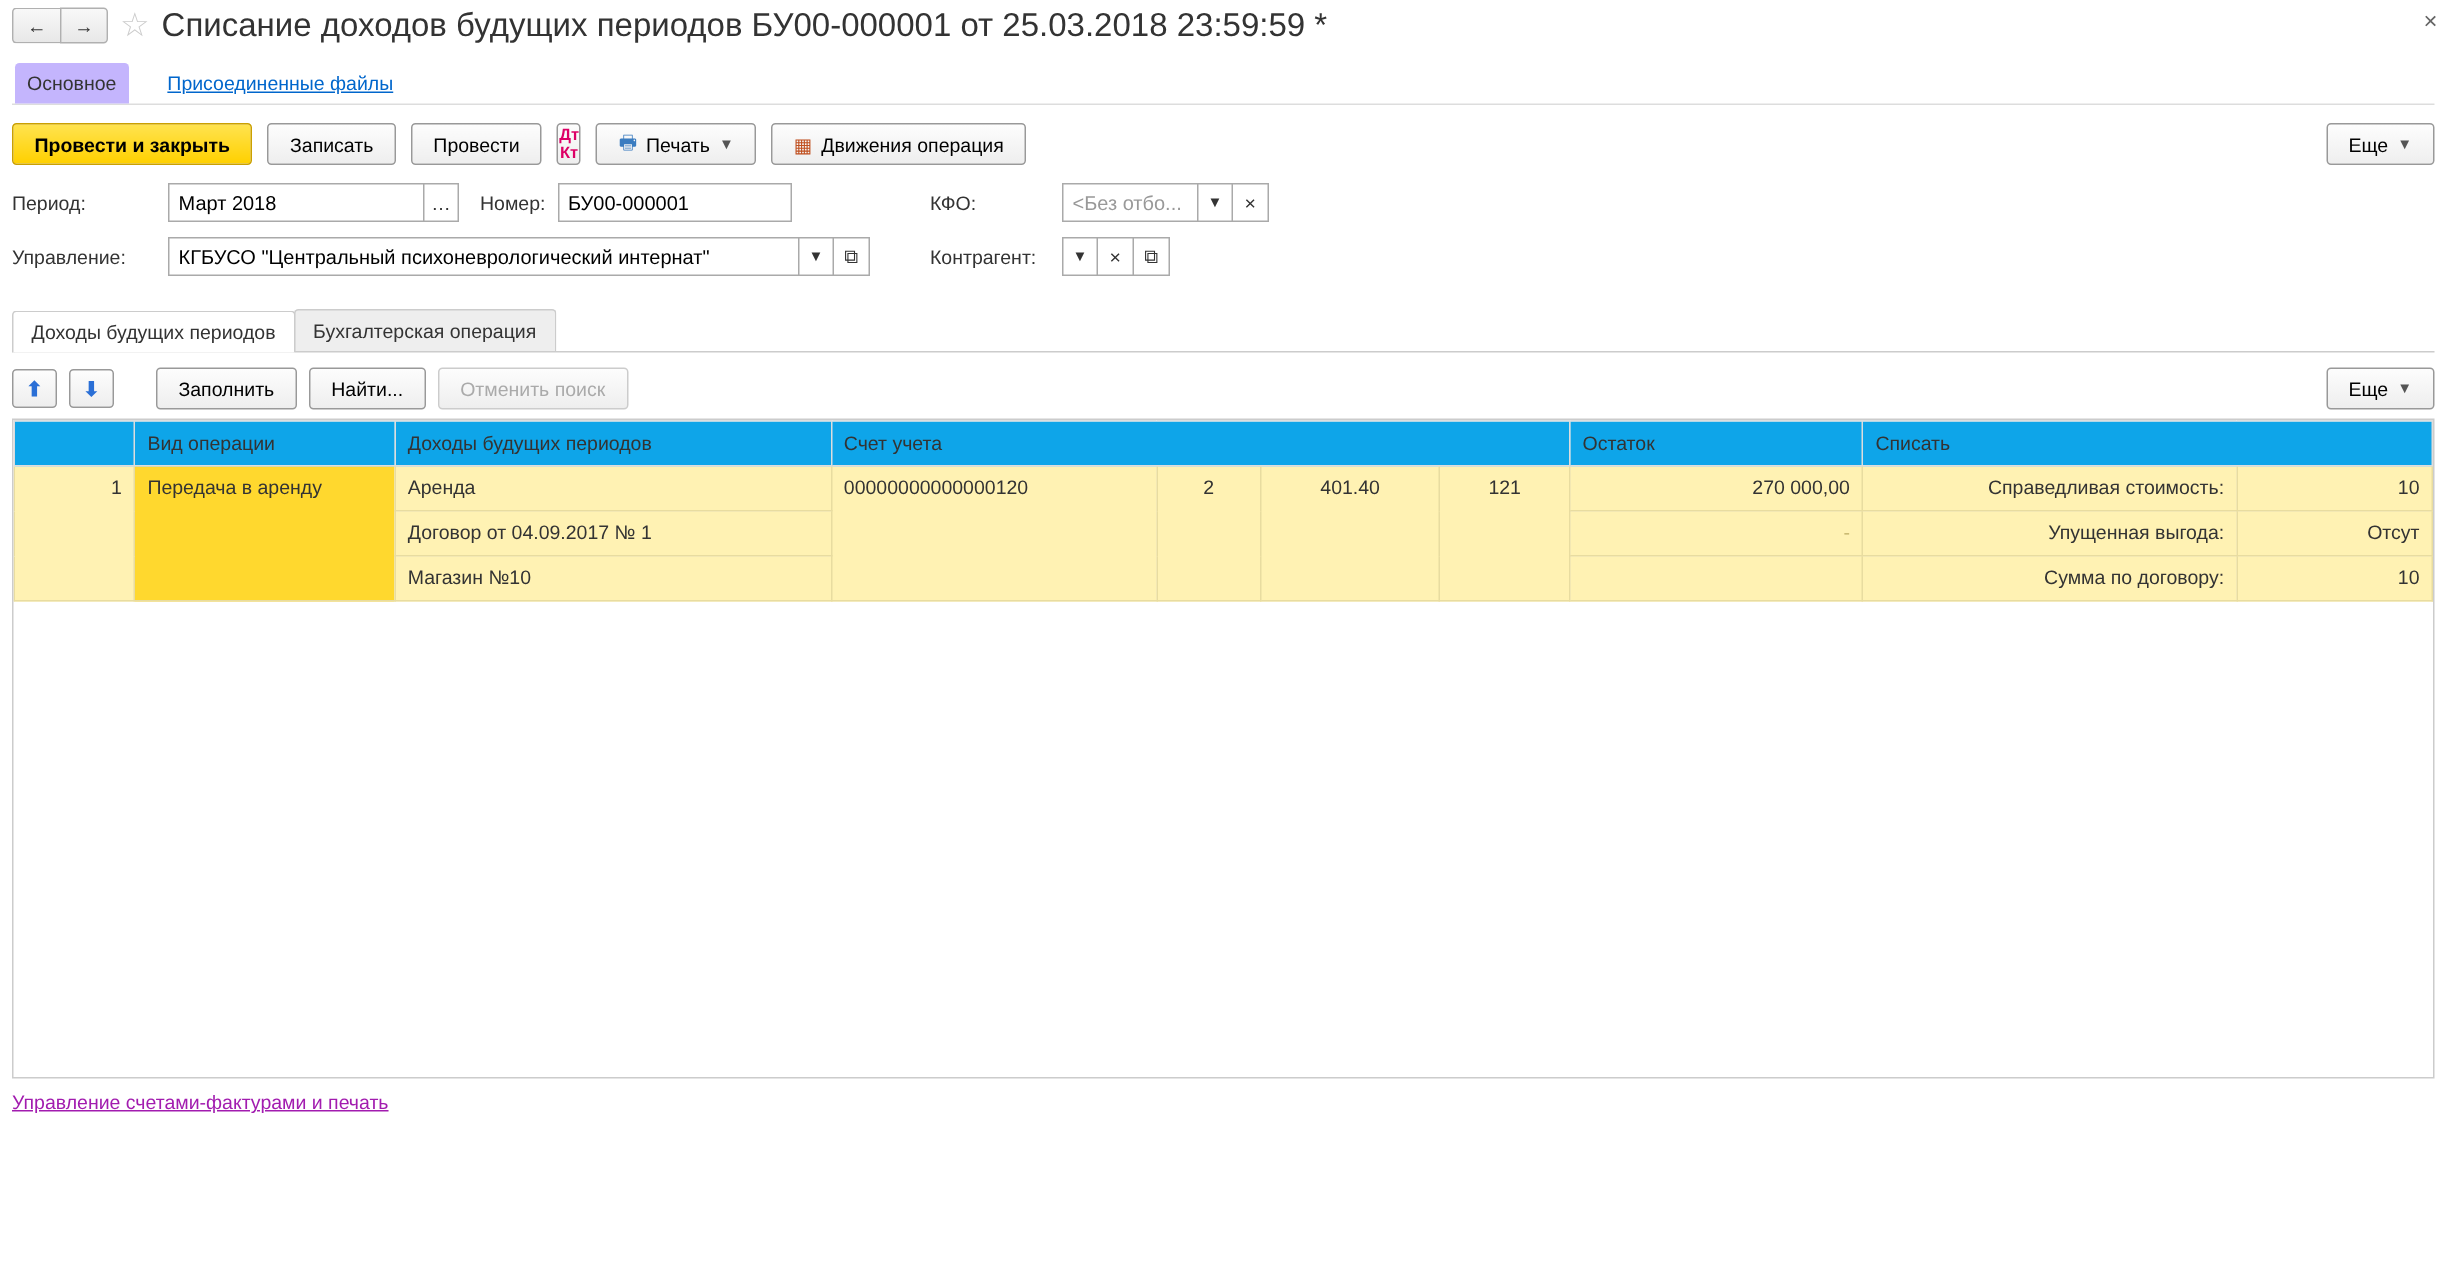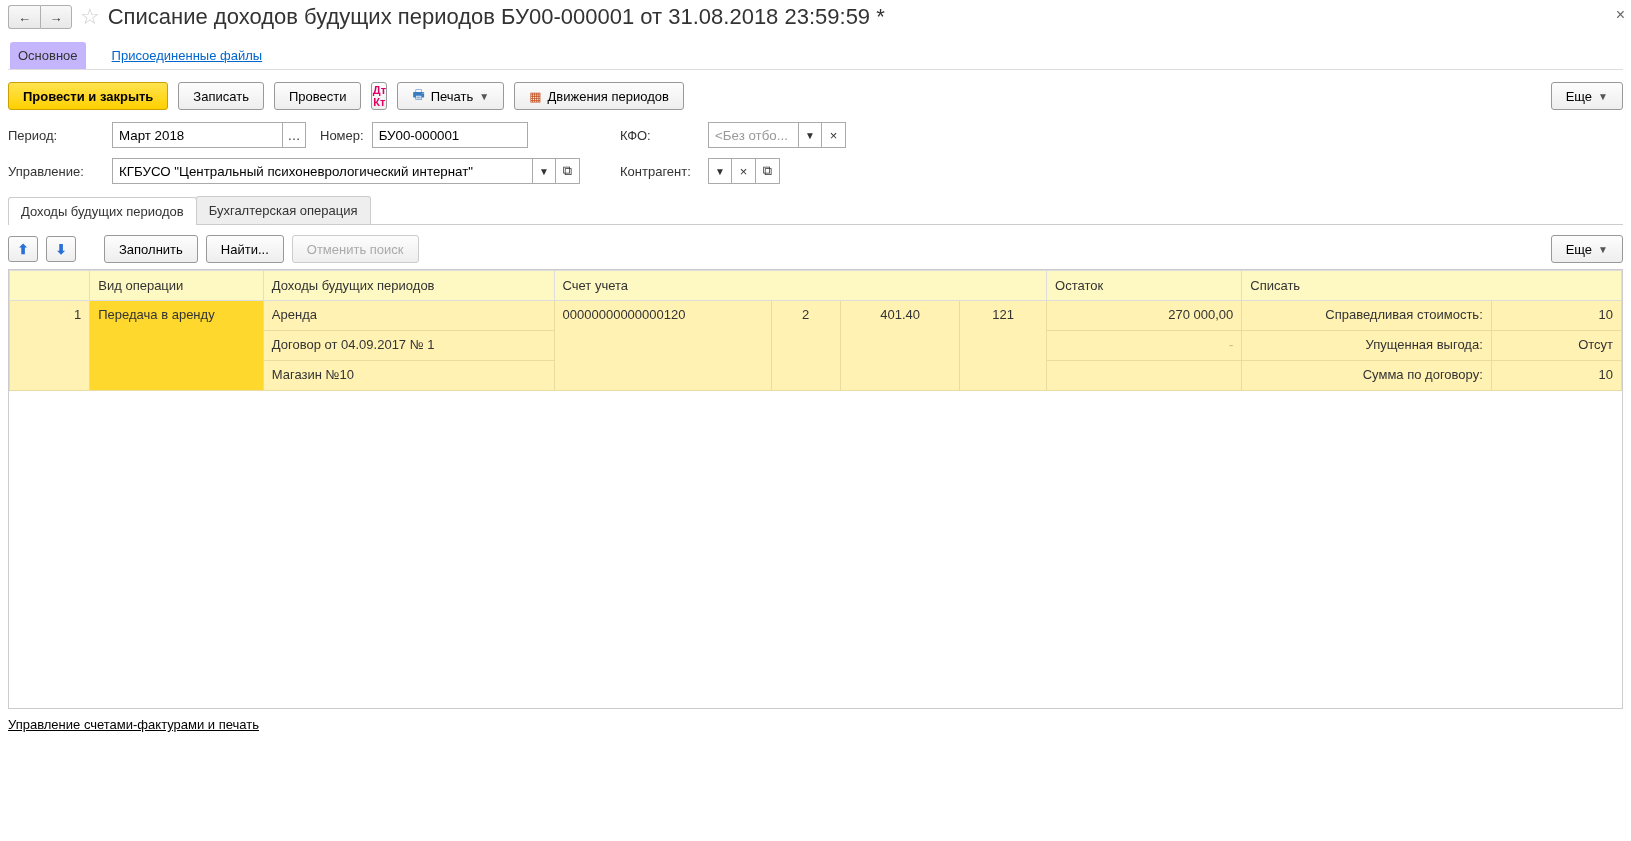--- a/index.html
+++ b/index.html
@@ -18,21 +18,21 @@
 .tab-top.active { background: #c4b5fd; border-radius: 3px 3px 0 0; }
 .tab-top.link { color: #0066cc; text-decoration: underline; }
 
 .toolbar { display: flex; gap: 10px; margin-bottom: 12px; align-items: center; }
 .btn { height: 28px; padding: 0 14px; border: 1px solid #999; background: linear-gradient(#fdfdfd,#eee); border-radius: 3px; cursor: pointer; font-size: 13px; display: inline-flex; align-items: center; gap: 6px; }
 .btn.primary { background: linear-gradient(#ffe34f,#ffd000); border-color: #caa002; font-weight: bold; }
 .btn .caret { font-size: 10px; color: #555; }
 .btn-icon-only { width: 16px; padding: 0; justify-content: center; }
 .spacer { flex: 1; }
 
-.form-area { display: flex; gap: 40px; margin-bottom: 12px; }
+.form-area { display: flex; gap: 40px; margin-bottom: 22px; }
 .form-col { display: flex; flex-direction: column; gap: 10px; }
 .form-row { display: flex; align-items: center; gap: 8px; }
 .form-label { min-width: 96px; }
 .form-label2 { min-width: 80px; }
 .input { height: 26px; border: 1px solid #aaa; padding: 0 6px; background: #fff; }
 .input-group { display: flex; }
 .input-group .input { border-right: none; }
 .input-group .addon { width: 24px; height: 26px; border: 1px solid #aaa; display: flex; align-items: center; justify-content: center; cursor: pointer; background: #fff; }
 .input-group .addon + .addon { border-left: none; }
 .input.placeholder { color: #999; }
@@ -41,29 +41,29 @@
 .tabs-mid { display: flex; border-bottom: 1px solid #ccc; }
 .tab-mid { padding: 6px 12px; border: 1px solid #ccc; border-bottom: none; background: #eee; cursor: pointer; margin-right: -1px; border-radius: 3px 3px 0 0; }
 .tab-mid.active { background: #fff; position: relative; top: 1px; }
 
 .table-toolbar { display: flex; gap: 8px; margin: 10px 0 6px 0; align-items: center; }
 .small-btn { width: 30px; height: 26px; border: 1px solid #999; background: linear-gradient(#fdfdfd,#eee); border-radius: 3px; cursor: pointer; display: inline-flex; align-items: center; justify-content: center; }
 .btn.disabled { color: #aaa; border-color: #ccc; cursor: default;}
 
 .grid-wrap { border: 1px solid #ccc; height: 440px; overflow: auto; position: relative; }
 table.grid { border-collapse: collapse; width: 100%; min-width: 1550px; table-layout: fixed; }
-table.grid th { background: #fef9c3; border: 1px solid #ddd; text-align: left; padding: 6px 8px; font-weight: normal; height: 30px; }
+table.grid th { background: #0ea5e9; border: 1px solid #ddd; text-align: left; padding: 6px 8px; font-weight: normal; height: 30px; }
 table.grid td { border: 1px solid #e8dca0; padding: 6px 8px; vertical-align: top; height: 30px; }
 .sel-row td { background: #fff2b3; }
 .sel-cell { background: #ffd82e !important; }
 .r { text-align: right; }
 .c { text-align: center; }
 .dash { color: #c8b870; text-align: right; }
 
-.footer-link { margin-top: 8px; color: #000000; text-decoration: underline; cursor: pointer; font-size: 13px;}
+.footer-link { margin-top: 8px; color: #a21caf; text-decoration: underline; cursor: pointer; font-size: 13px;}
 
 .close-x { position: absolute; right: 6px; top: 6px; font-size: 16px; color: #666; cursor: pointer;}
 .arrow-up { color: #2a6fd6; font-weight: bold;}
 .arrow-down { color: #2a6fd6; font-weight: bold;}
 .doc-icon { color: #d06; font-size: 11px; font-weight: bold;}
 .print-icon { color: #3a7cc0;}
 .move-icon { color: #c05020;}
 </style>
 </head>
 <body>
@@ -73,21 +73,21 @@
 <div class="header-row">
   <div class="nav-group">
     <div class="nav-btn">
         <span>←</span>
       </div>
     <div class="nav-btn">
         <span>→</span>
       </div>
   </div>
   <span class="star-icon">☆</span>
-  <div class="title">Списание доходов будущих периодов БУ00-000001 от 31.08.2018 23:59:59 *</div>
+  <div class="title">Списание доходов будущих периодов БУ00-000001 от 25.03.2018 23:59:59 *</div>
 </div>
 
 <div class="tabs-top">
   <div class="tab-top active">Основное</div>
   <div class="tab-top link">Присоединенные файлы</div>
 </div>
 
 <div class="toolbar">
   <button class="btn primary">Провести и закрыть</button>
   <button class="btn">Записать</button>
@@ -95,21 +95,21 @@
   <button class="btn btn-icon-only">
       <span class="doc-icon">Дт<br>Кт</span>
     </button>
   <button class="btn">
       <span class="print-icon">🖶</span>
       <span>Печать</span>
       <span class="caret">▼</span>
     </button>
   <button class="btn">
       <span class="move-icon">▦</span>
-      <span>Движения периодов</span>
+      <span>Движения операция</span>
     </button>
   <div class="spacer"></div>
   <button class="btn">
       <span>Еще</span>
       <span class="caret">▼</span>
     </button>
 </div>
 
 <div class="form-area">
   <div class="form-col">

